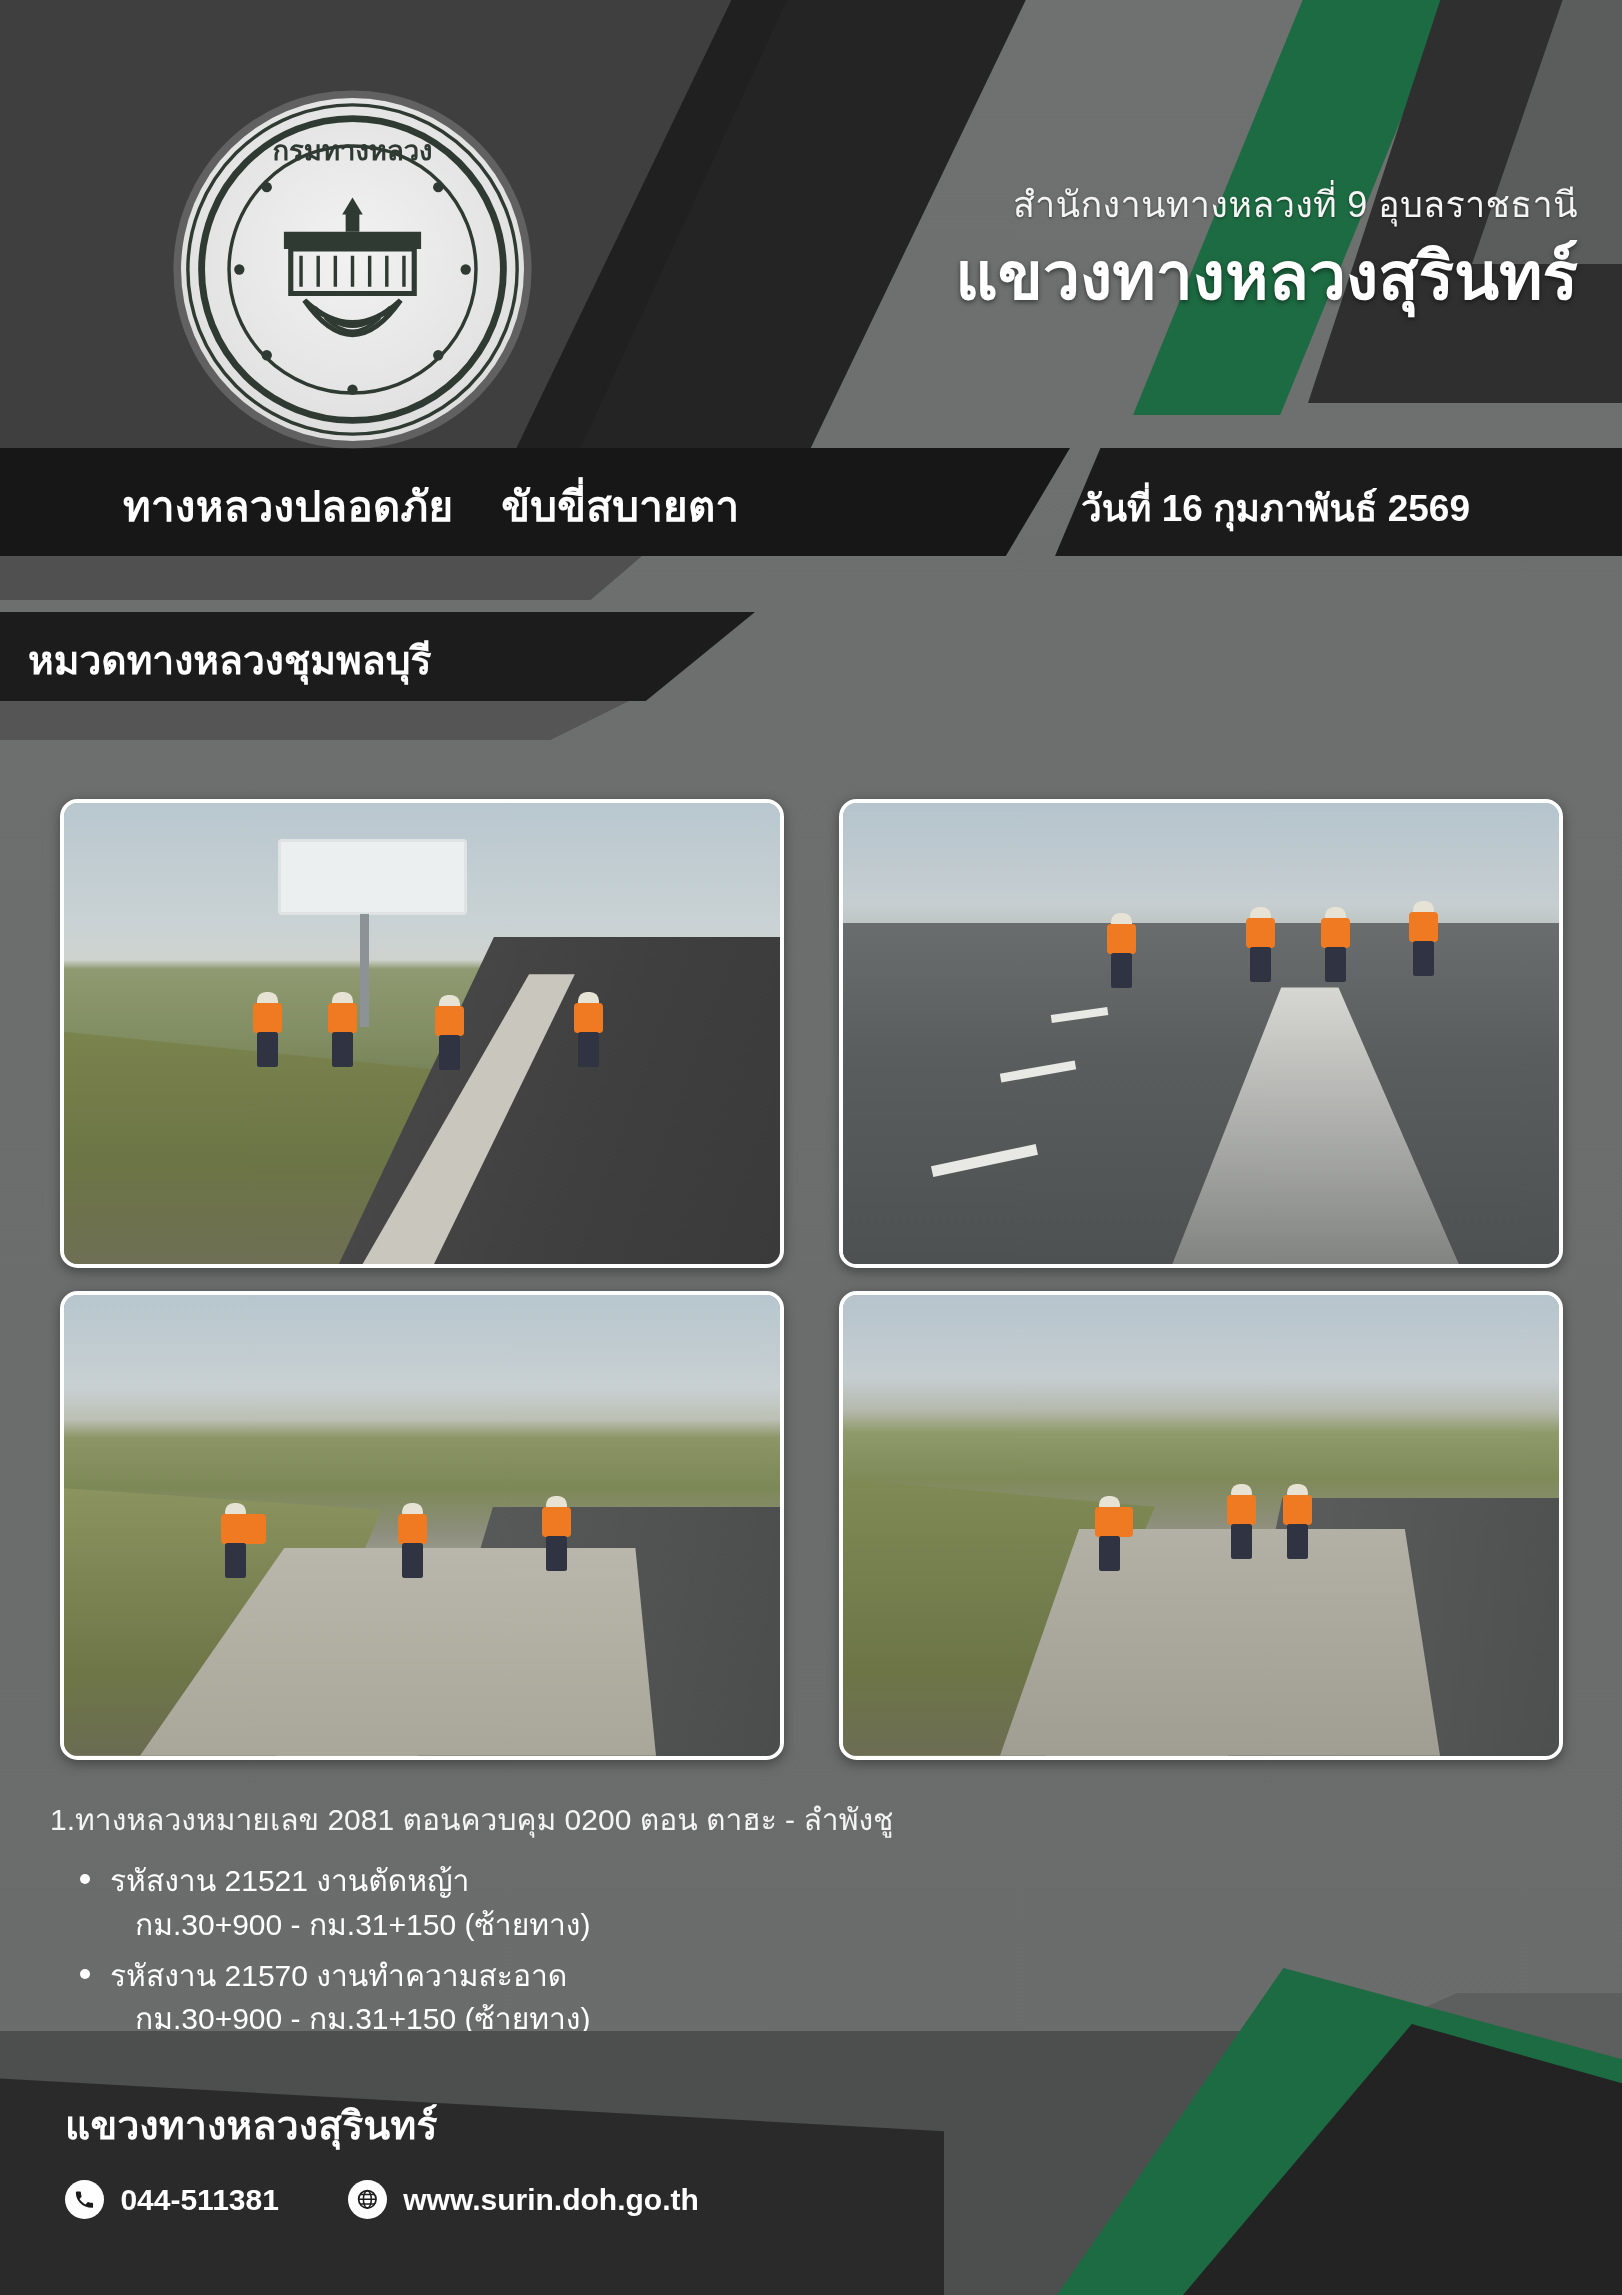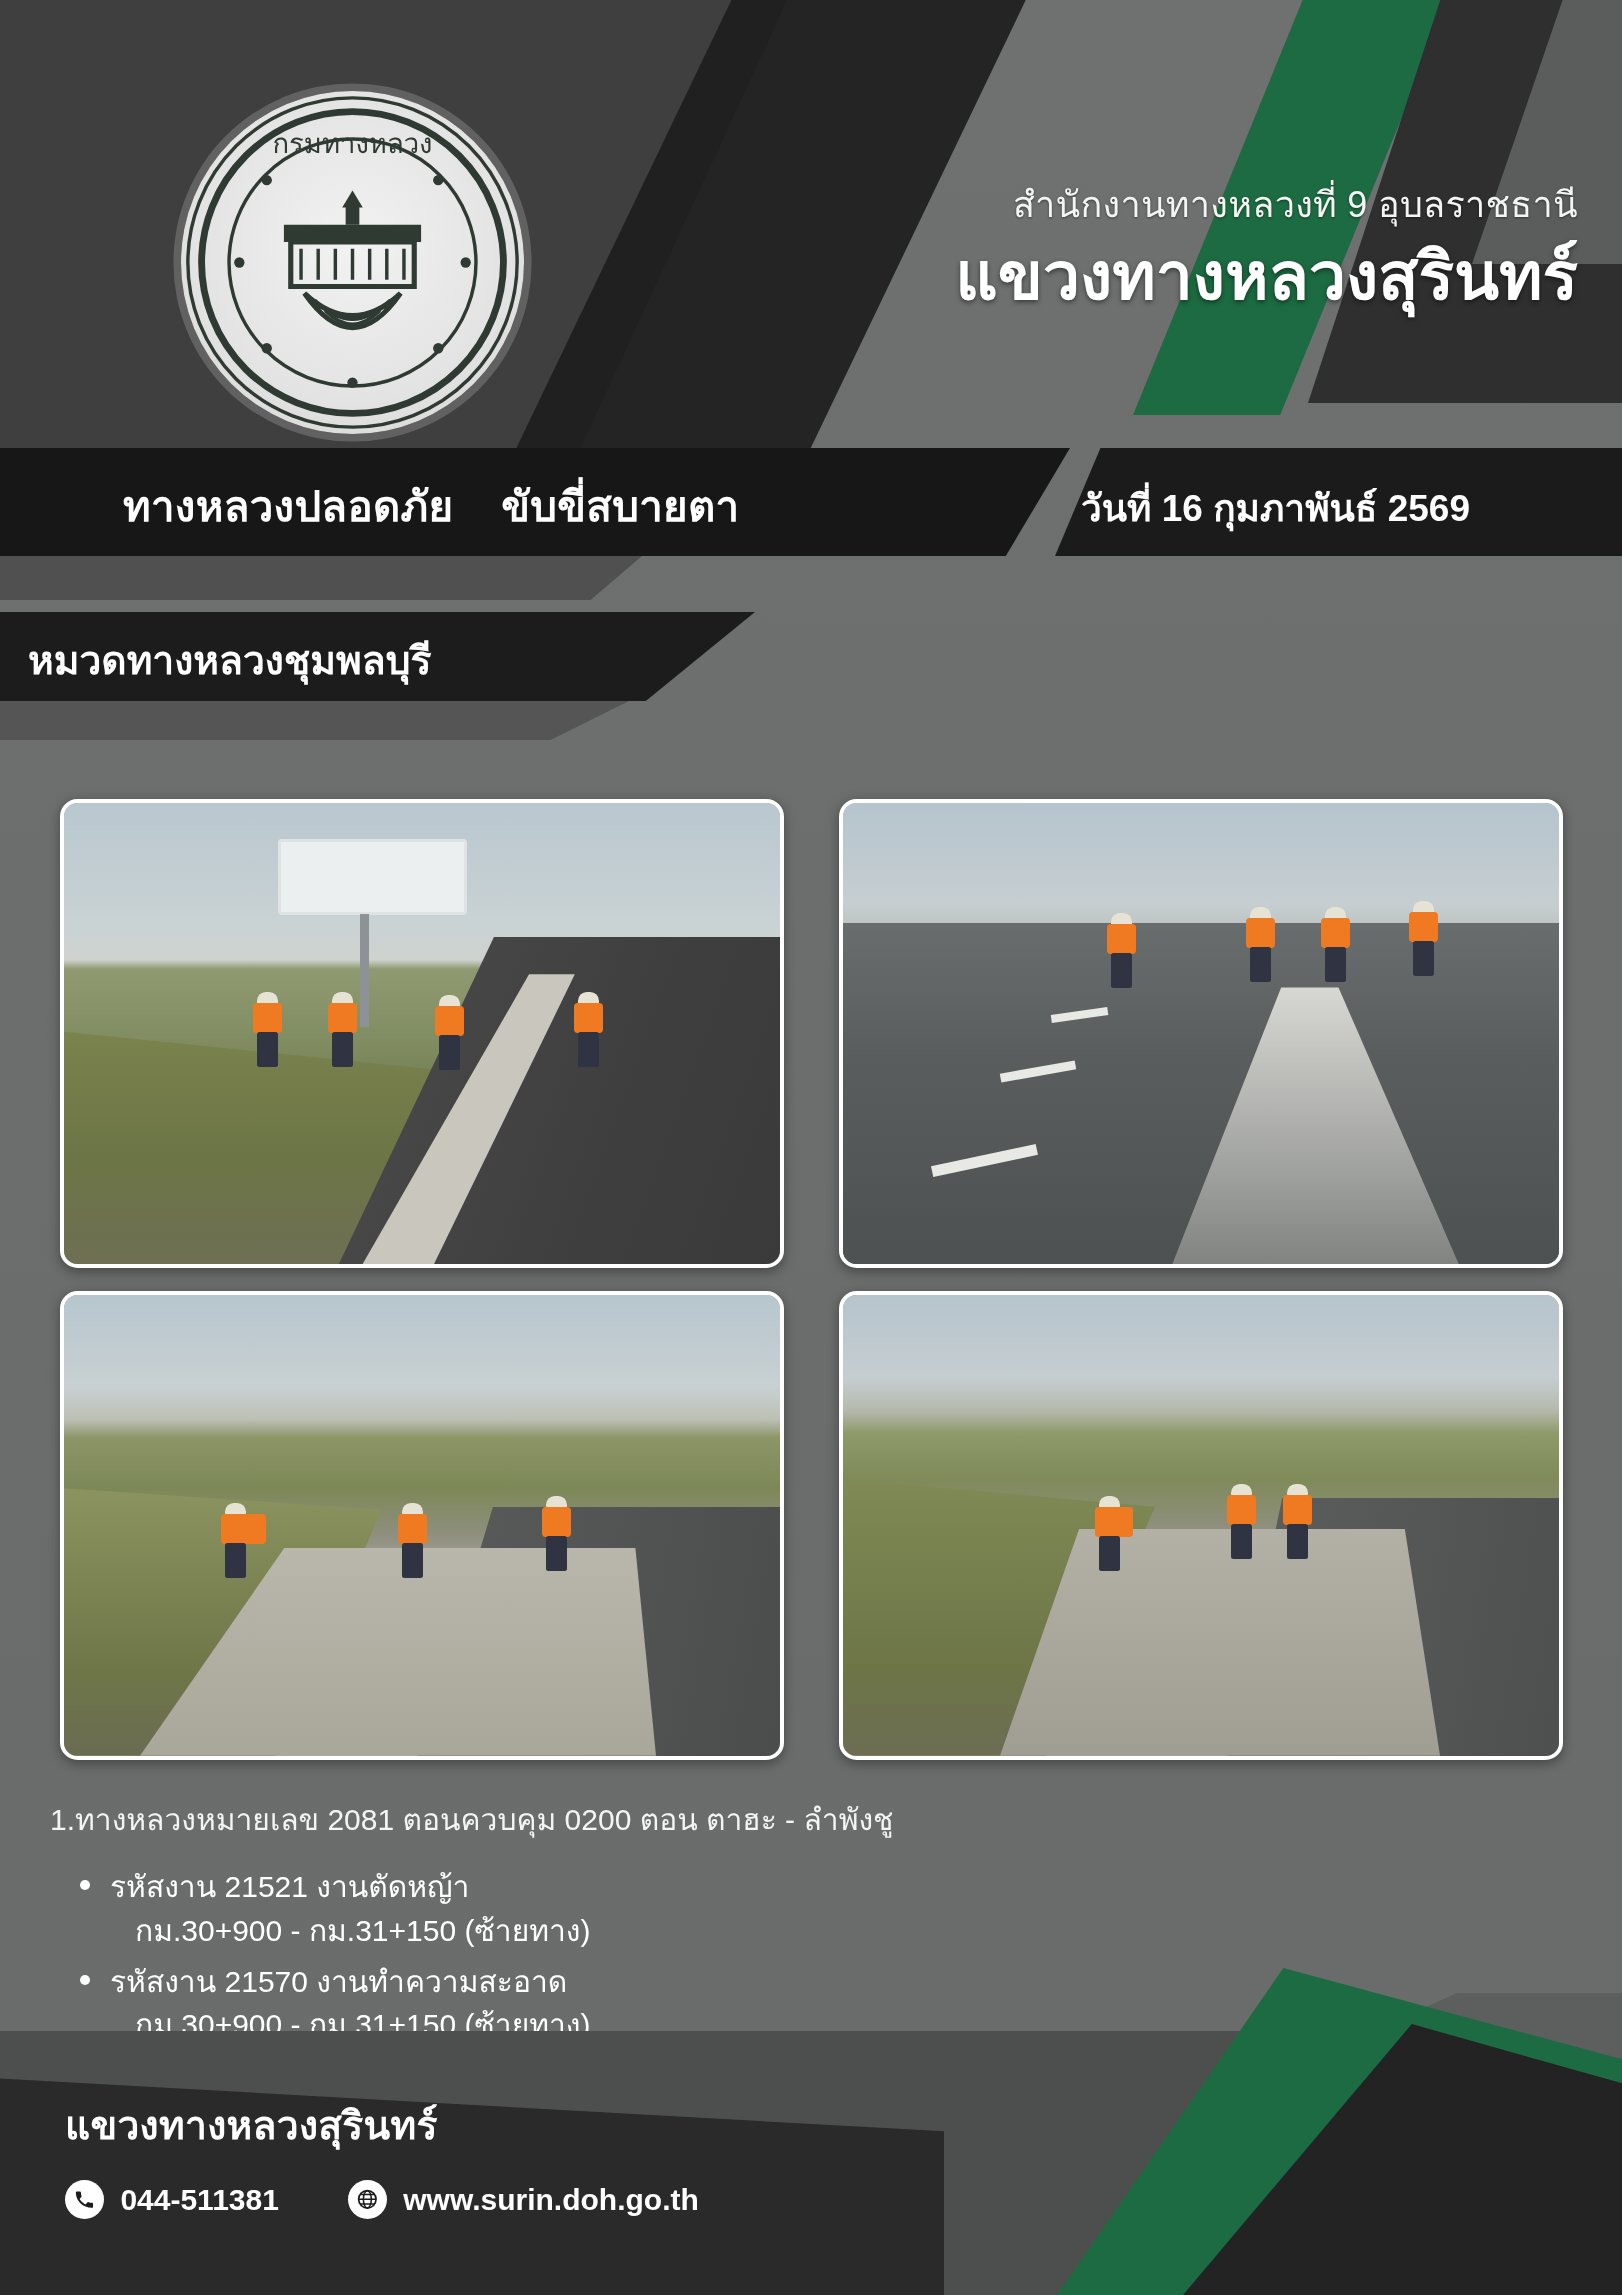--- a/index.html
+++ b/index.html
@@ -98,26 +98,26 @@
   }
   .bottom-grey-wedge {
     bottom: 189px; right: 0; width: 415px; height: 113px;
     background: #5d5e5e;
     clip-path: polygon(60% 0, 100% 0, 100% 100%, 0 100%);
   }
 
   
   .logo {
     position: absolute;
-    top: 91px; left: 181px;
+    top: 98px; left: 181px;
     width: 343px; height: 343px;
     border-radius: 50%;
     background: radial-gradient(circle at 50% 45%, #f2f2f2 0%, #e3e3e3 62%, #cfcfcf 100%);
     box-shadow: 0 0 0 7.6px rgba(255,255,255,.18);
-    display: flex; align-items: center; justify-content: center;
+    display: flex; align-items: center; justify-content: center; font-weight: bold;
   }
   .logo svg { width: 100%; height: 100%; }
 
   .header-text {
     position: absolute;
     top: 176px; right: 45px;
     text-align: right;
     color: #ffffff;
   }
   .office-line {
@@ -265,21 +265,21 @@
     top: 1797px; left: 50px;
     width: 1447px;
     color: #ffffff;
   }
   .cap-head {
     font-size: 30px;
     line-height: 1.5;
     font-weight: 400;
     color: #f4f4f4;
   }
-  .cap-list { list-style: none; margin-top: 23px; }
+  .cap-list { list-style: none; margin-top: 17px; }
   .cap-item { position: relative; padding-left: 60px; margin-bottom: 7.6px; }
   .cap-item::before {
     content: "";
     position: absolute;
     left: 30px; top: 15px;
     width: 10px; height: 10px;
     border-radius: 50%;
     background: #ffffff;
   }
   .cap-line1 { font-size: 30px; line-height: 1.45; }

